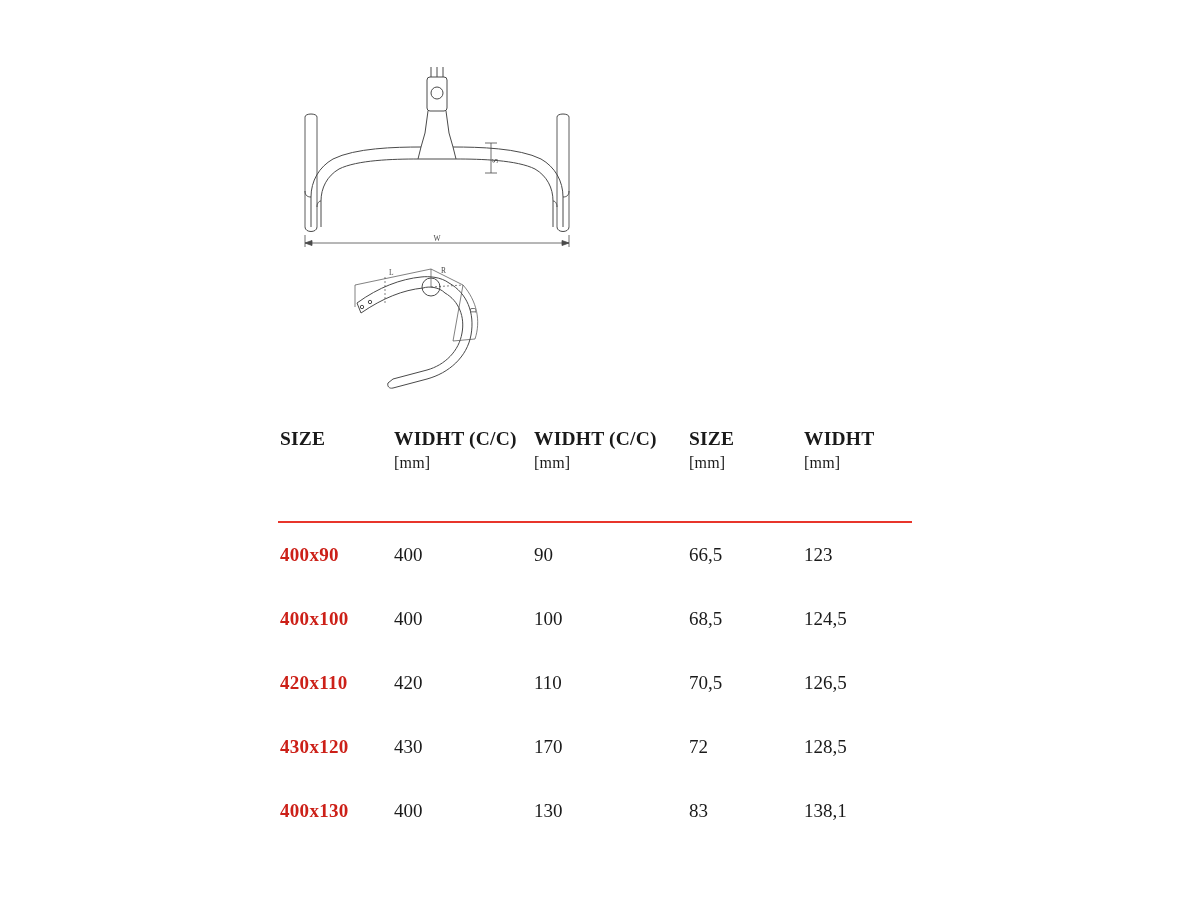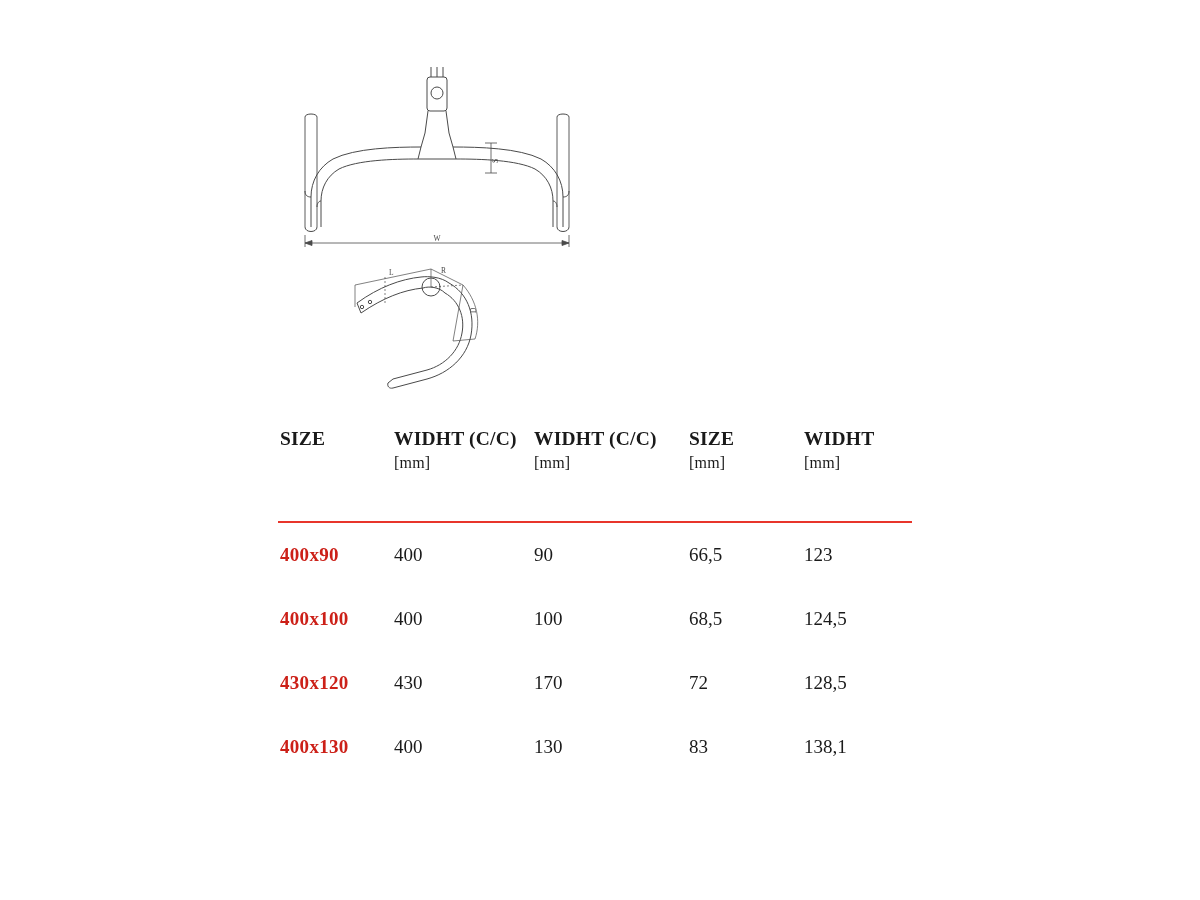--- a/index.html
+++ b/index.html
@@ -236,20 +236,27 @@
           <td>123</td>
         </tr>
         <tr>
           <td class="size">400x100</td>
           <td>400</td>
           <td>100</td>
           <td>68,5</td>
           <td>124,5</td>
         </tr>
         <tr>
+          <td class="size">420x110</td>
+          <td>420</td>
+          <td>110</td>
+          <td>70,5</td>
+          <td>126,5</td>
+        </tr>
+        <tr>
           <td class="size">430x120</td>
           <td>430</td>
           <td>170</td>
           <td>72</td>
           <td>128,5</td>
         </tr>
         <tr>
           <td class="size">400x130</td>
           <td>400</td>
           <td>130</td>

